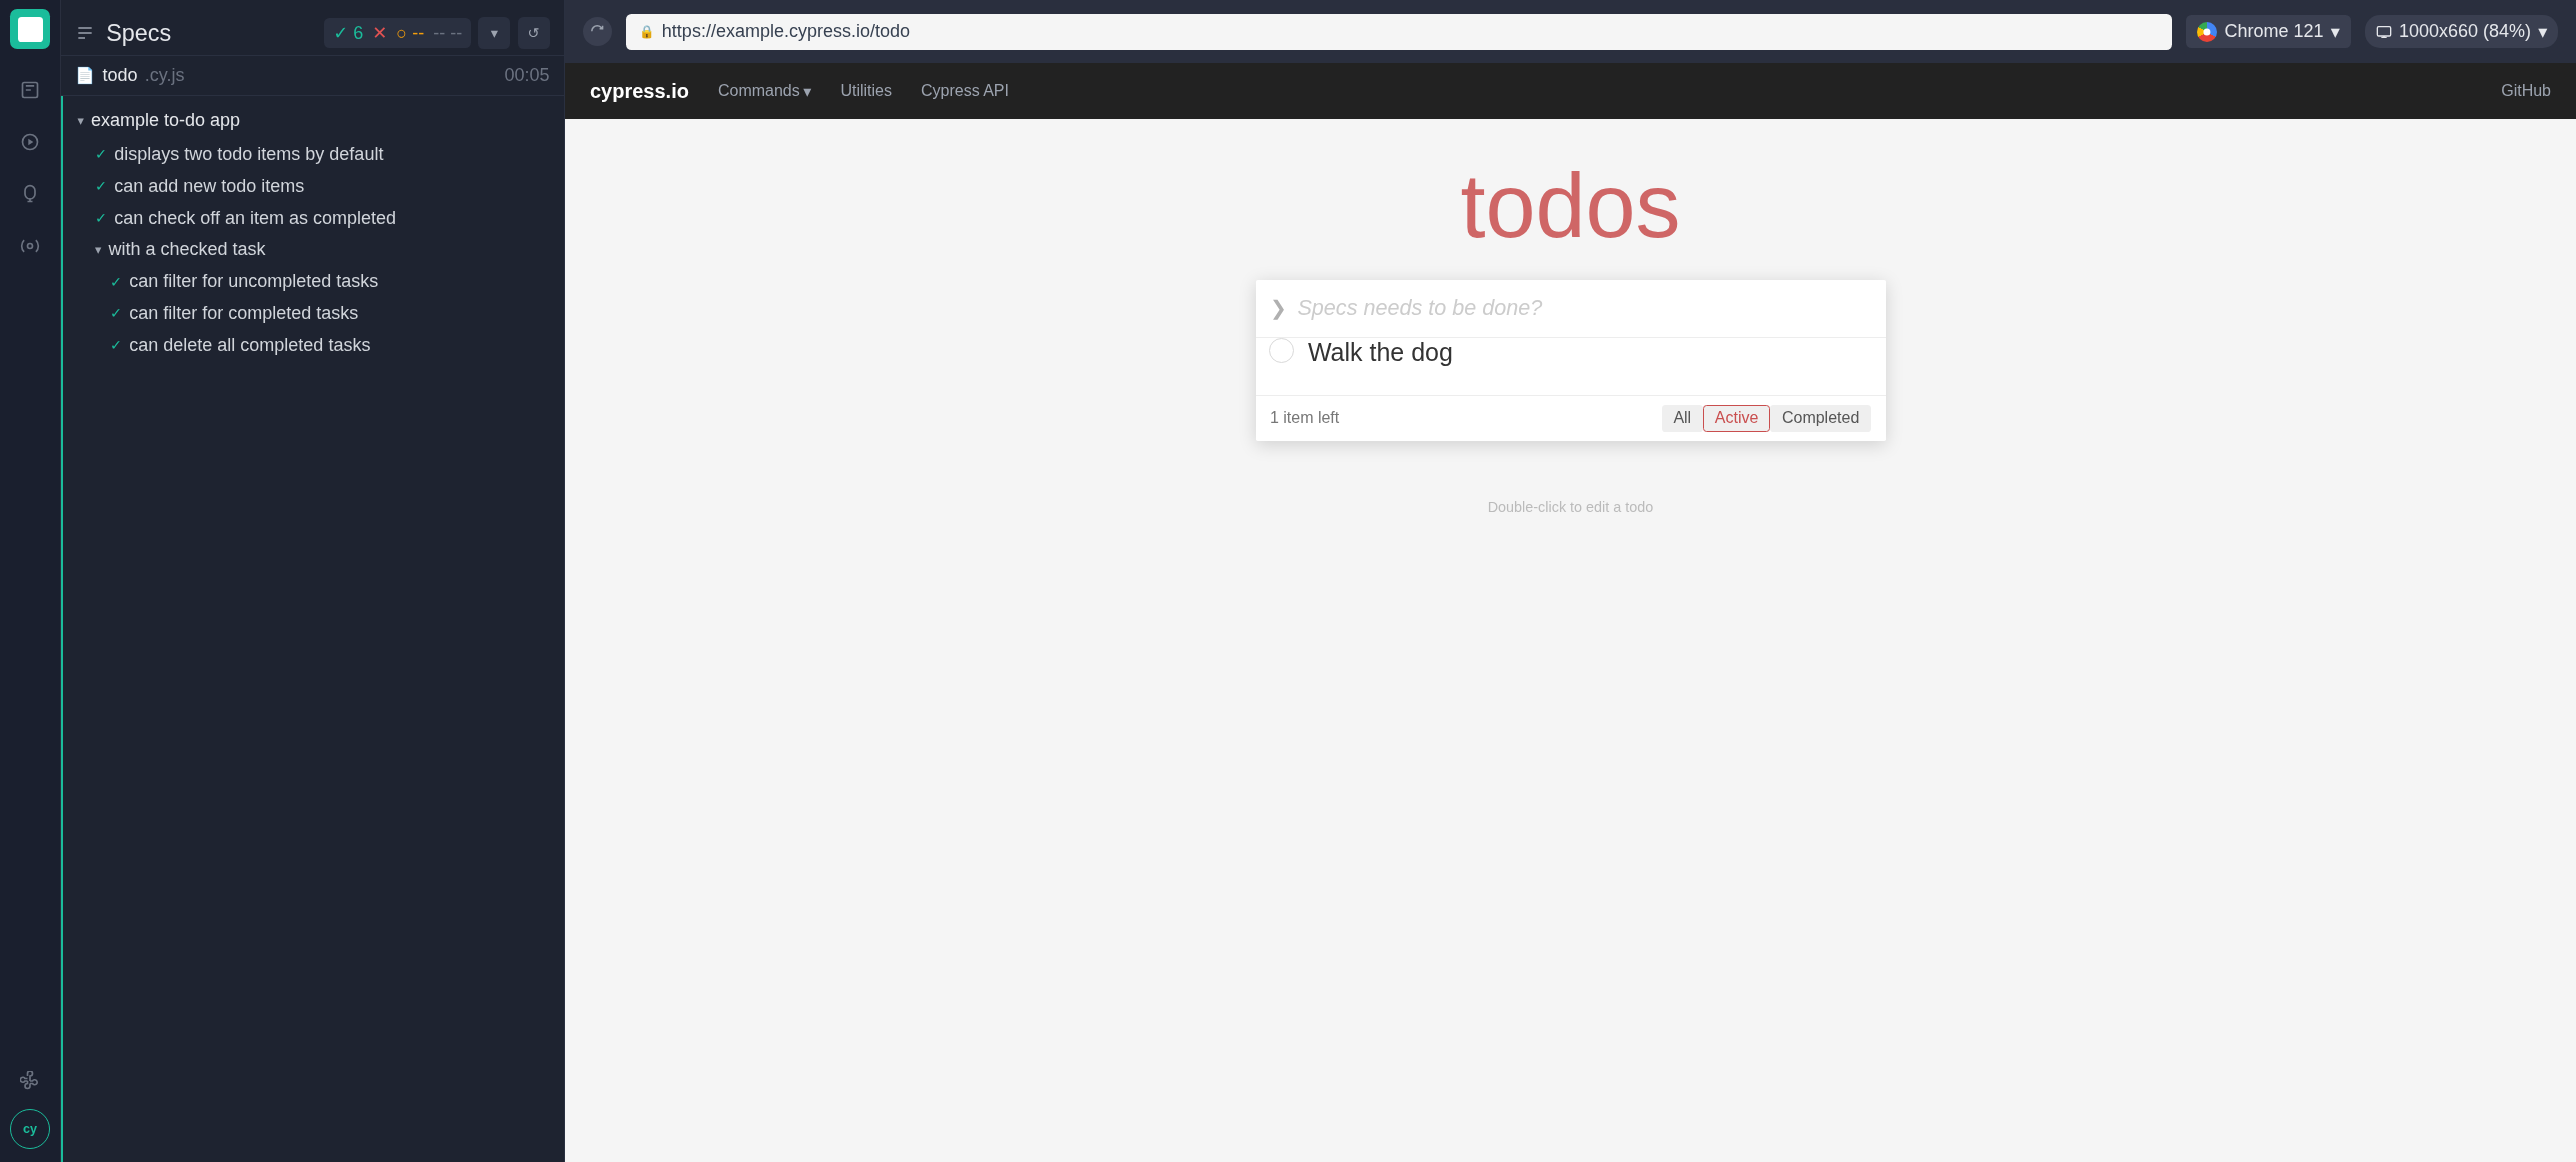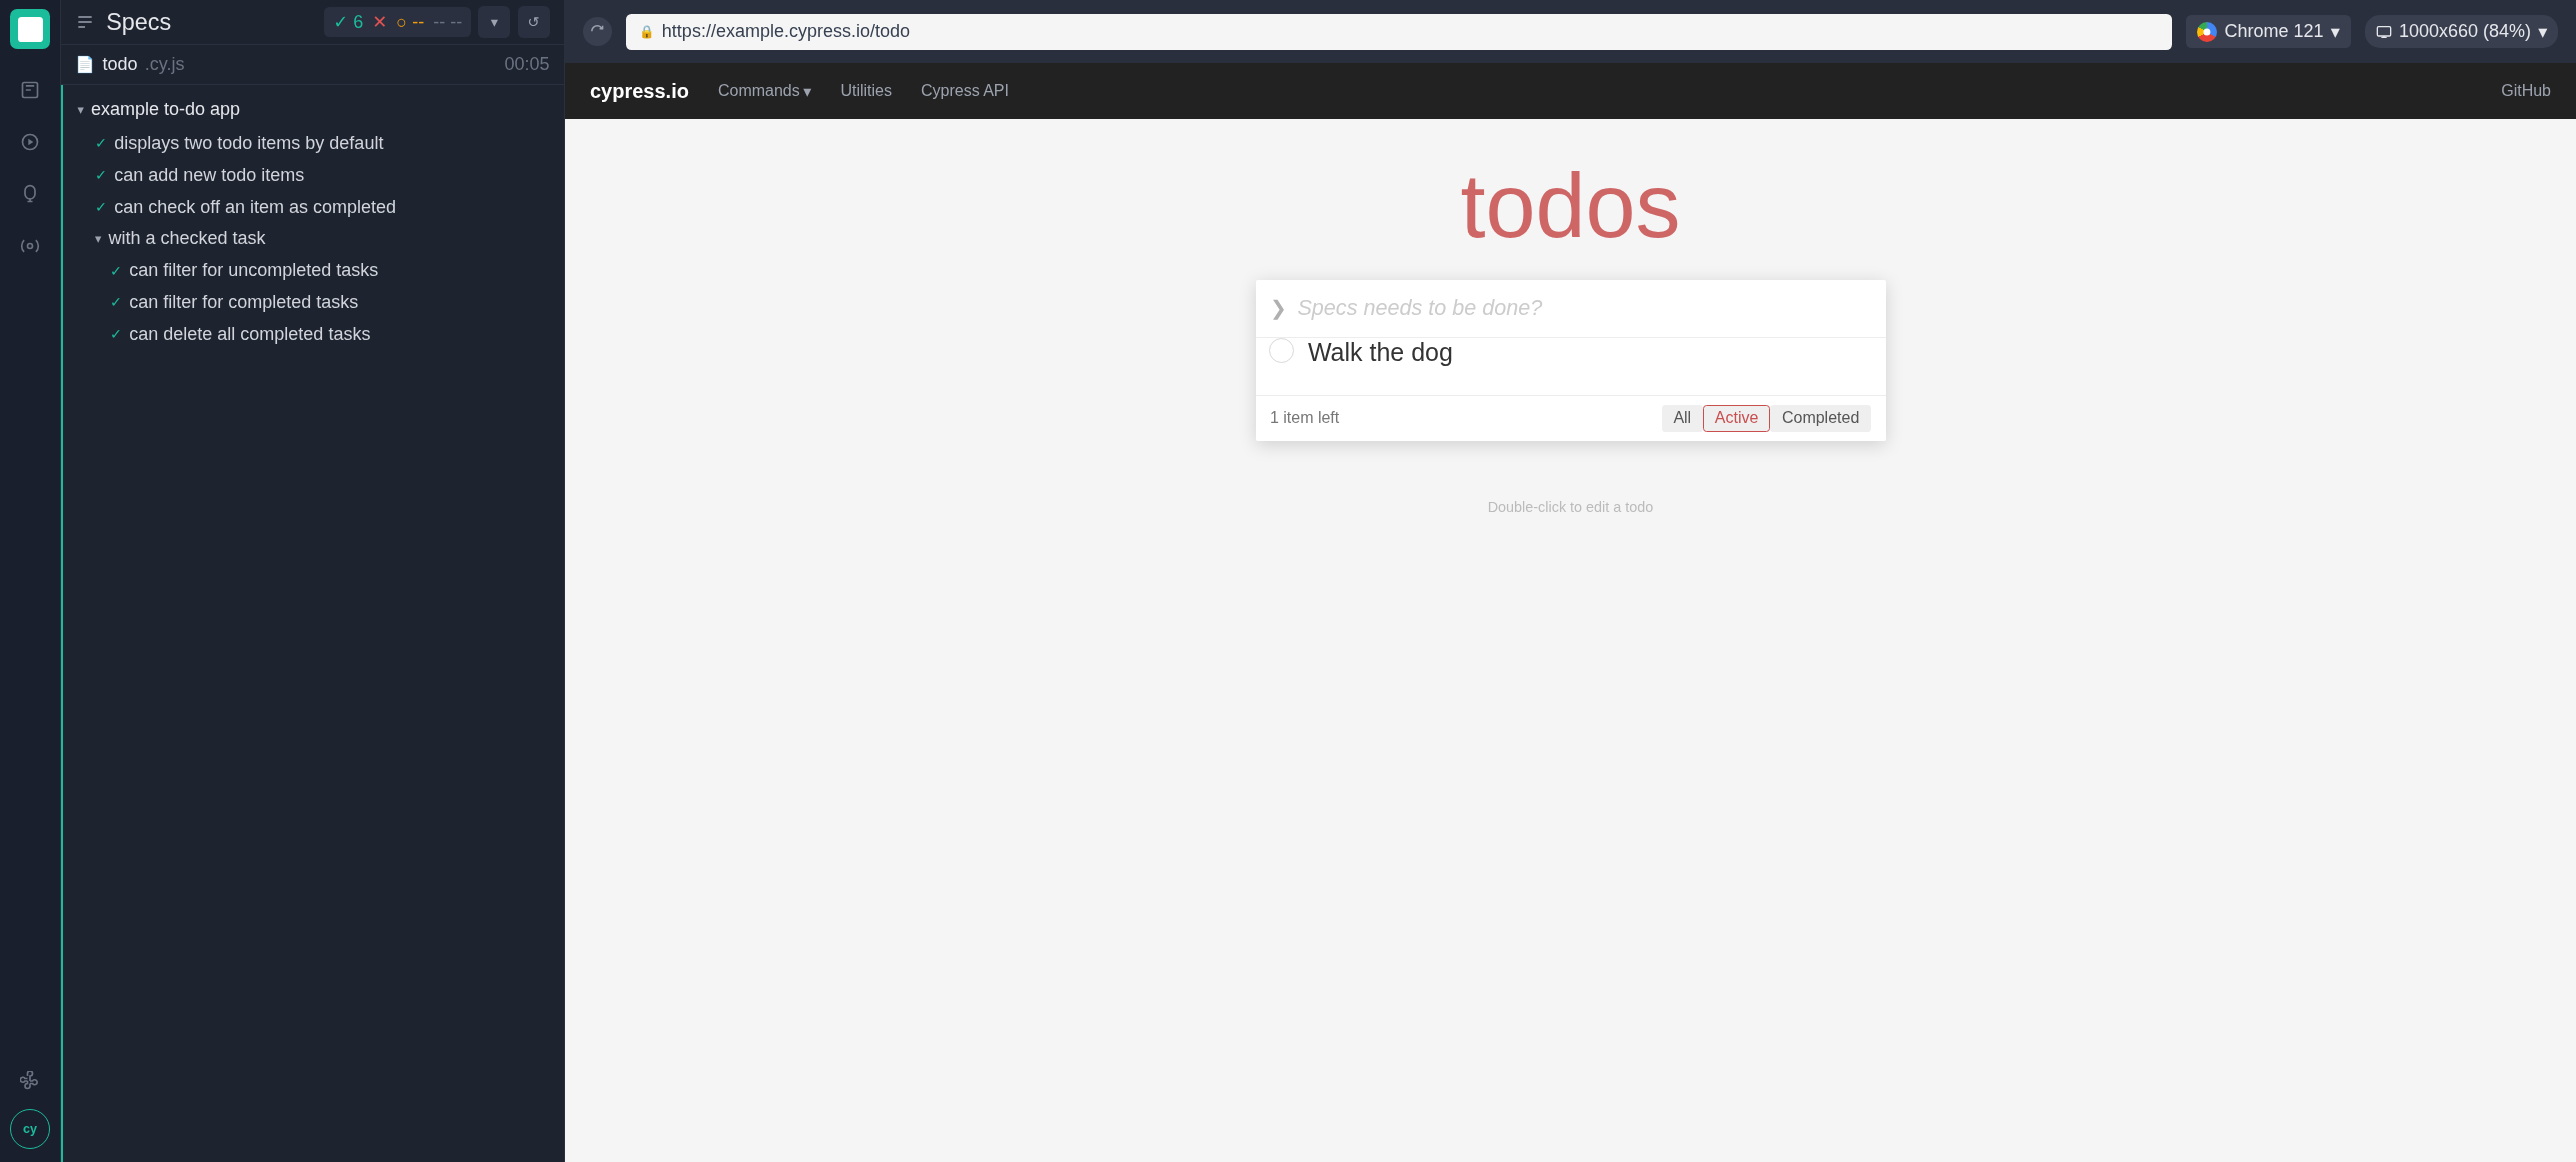--- a/index.html
+++ b/index.html
@@ -82,20 +82,21 @@
       border-right: 0.9px solid #2a3040;
     }
 
     .specs-header {
       display: flex;
       align-items: center;
       padding: 0 14.4px;
       height: 45px;
       border-bottom: 0.9px solid #2a3040;
       gap: 10.8px;
+      margin-top: 11px;
     }
     .specs-header-title {
       color: #e5e7eb;
       font-size: 23.4px;
       font-weight: 500;
       flex: 1;
     }
     .specs-controls {
       display: flex;
       align-items: center;

